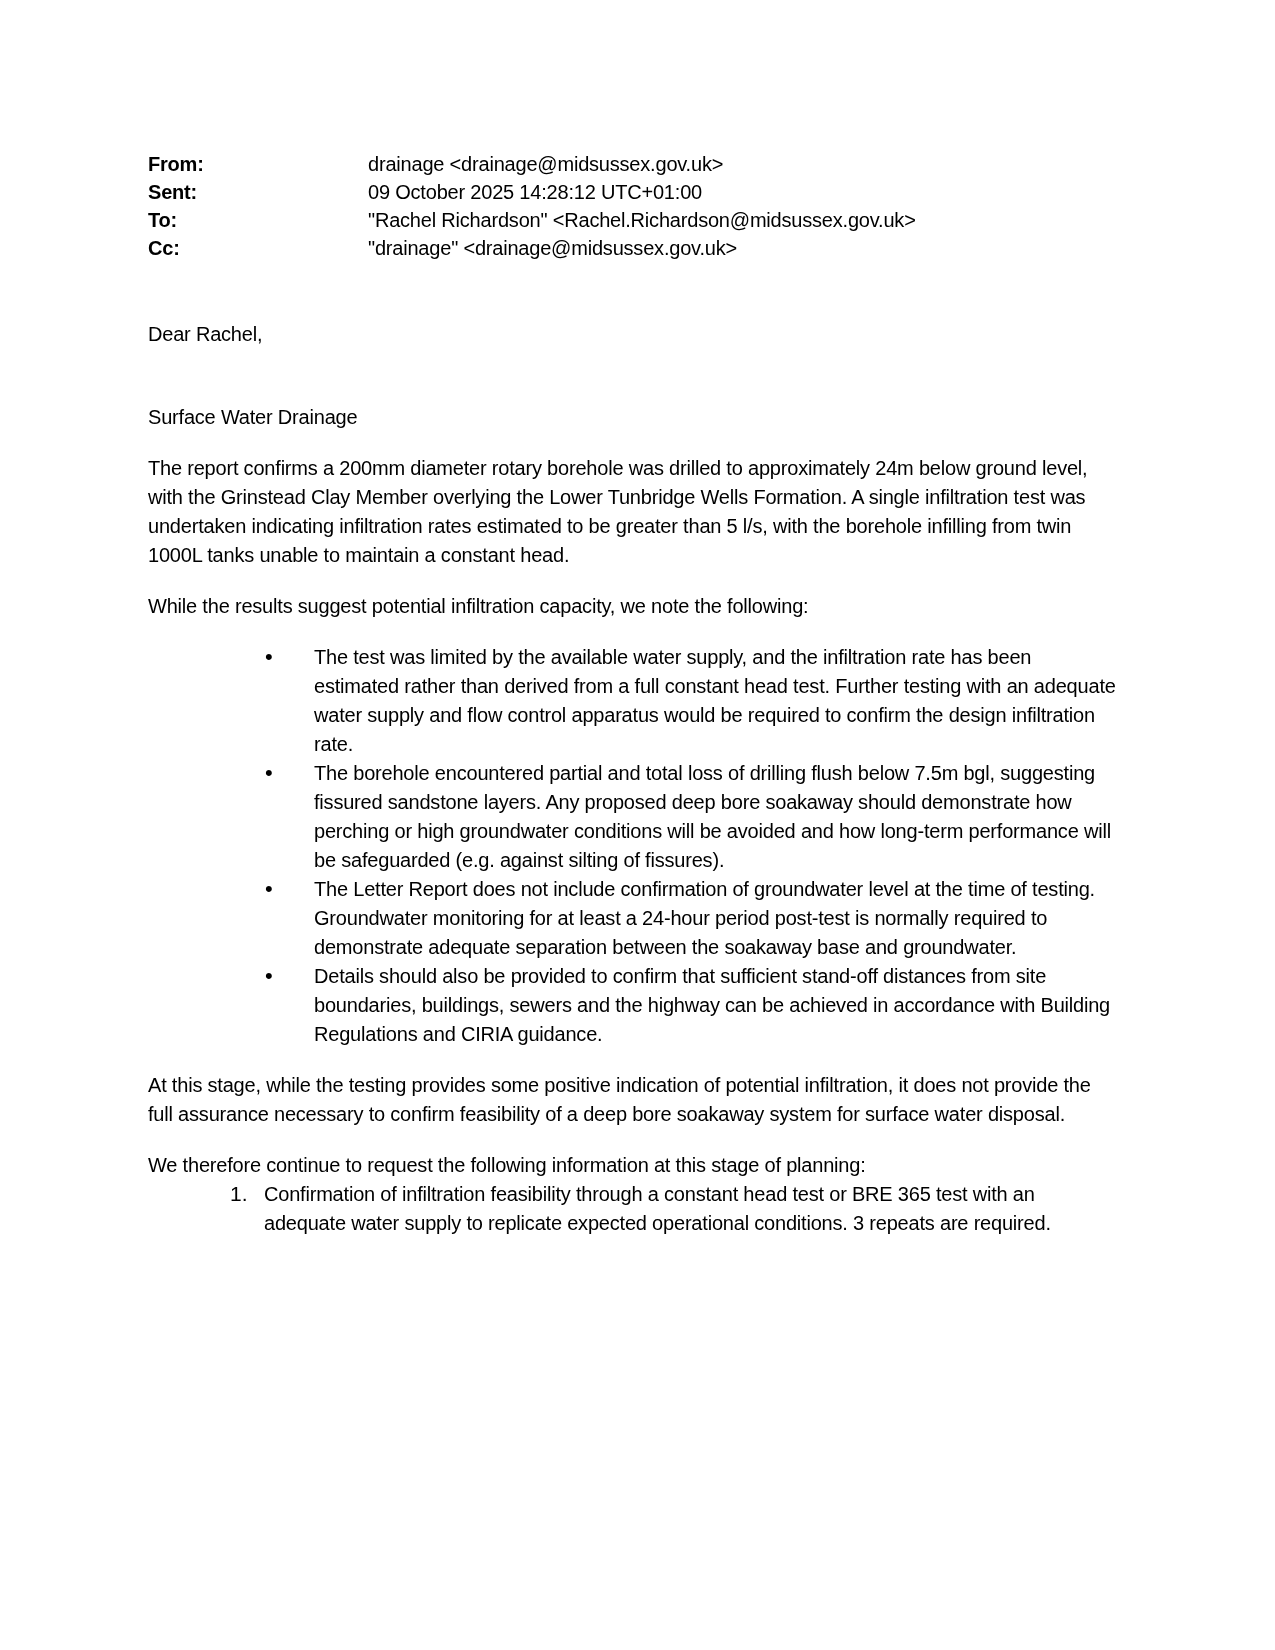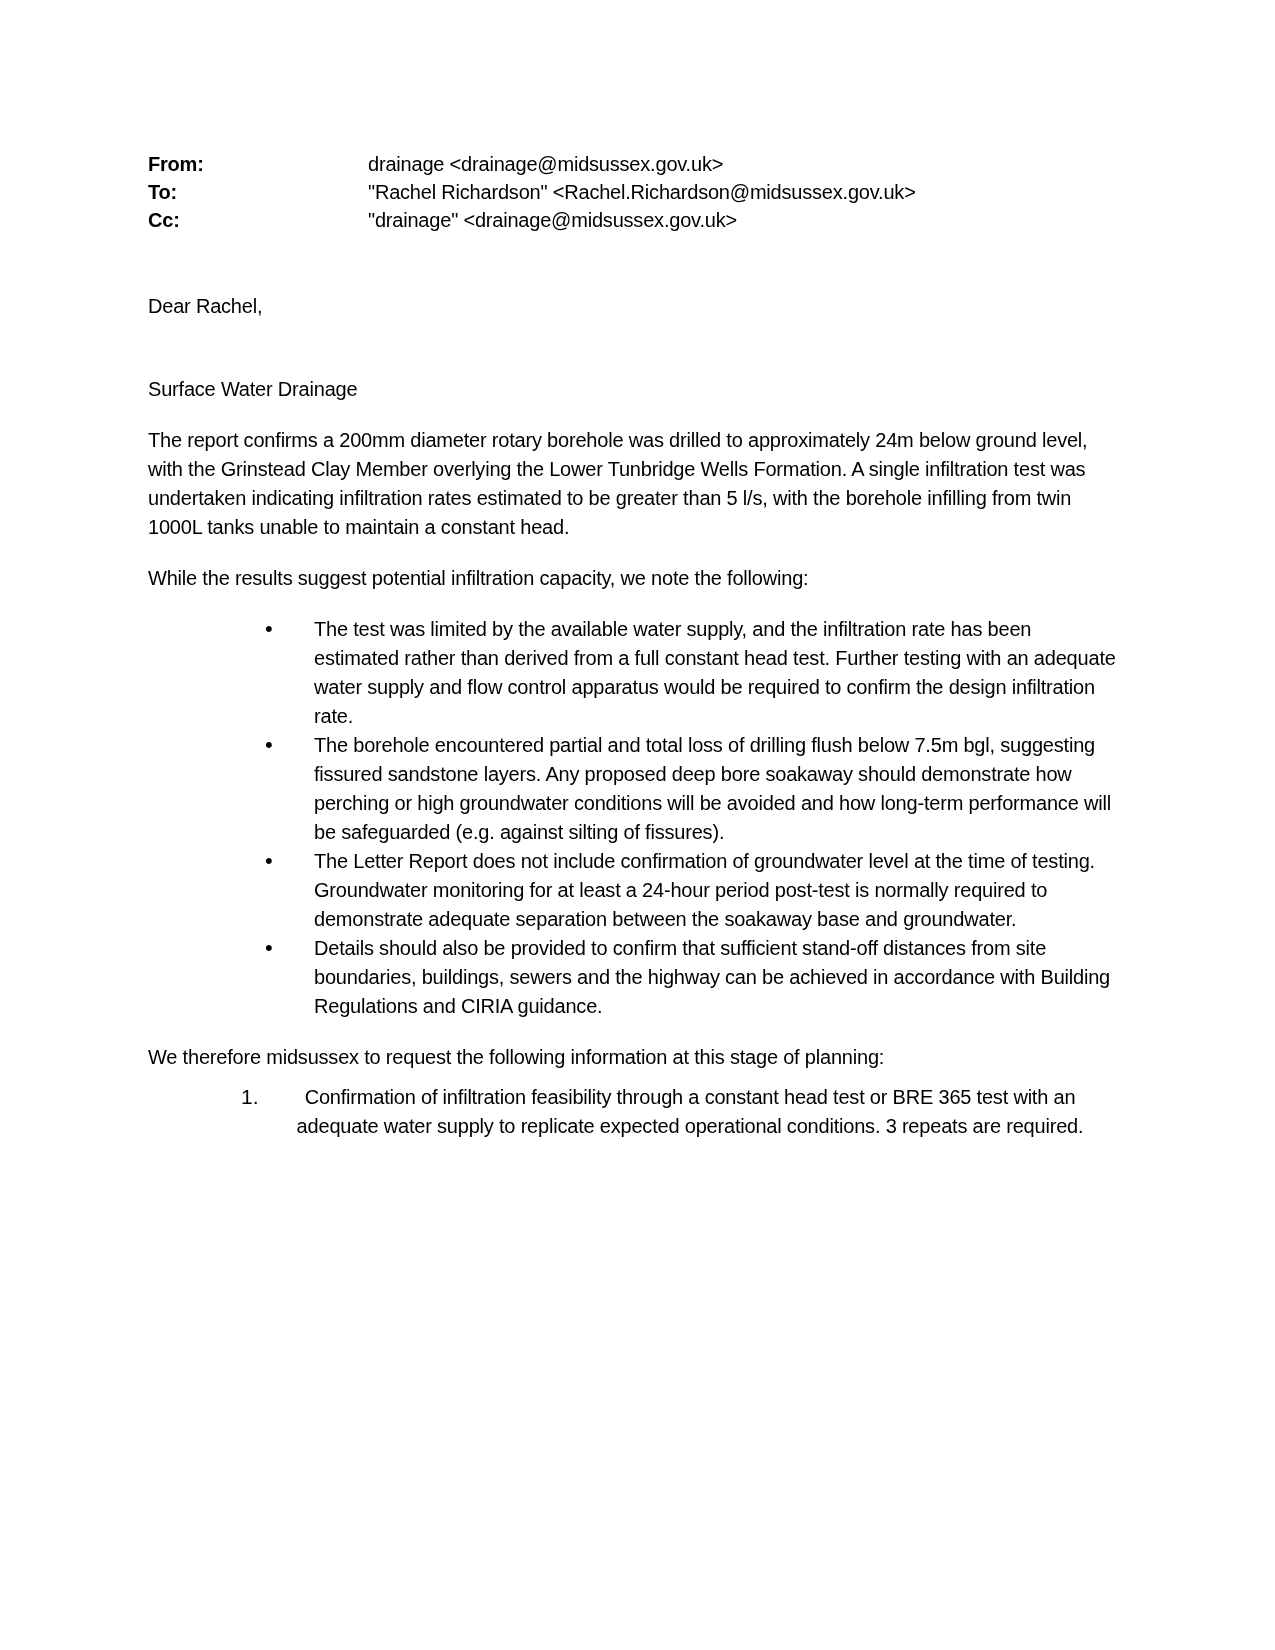--- a/index.html
+++ b/index.html
@@ -59,24 +59,23 @@
     margin: 0;
   }
   ul.bullets li .bullet-marker {
     position: absolute;
     left: -49px;
     top: -1px;
     font-size: 22px;
   }
   ol.numbered {
     list-style: none;
-    margin: 11px;
+    margin: 0;
     padding: 0 0 0 116px;
     counter-reset: num;
-    text-align: center;
   }
   ol.numbered li {
     position: relative;
     counter-increment: num;
     margin: 0;
   }
   ol.numbered li::before {
     content: counter(num) ".";
     position: absolute;
     left: -34px;
@@ -86,20 +85,23 @@
   }
 </style>
 </head>
 <body>
 
 <div class="page">
 
   <div class="email-headers">
     <p class="hdr-row">
       <span class="hdr-label">From:</span><span>drainage &lt;drainage@midsussex.gov.uk&gt;</span>
+    </p>
+    <p class="hdr-row">
+      <span class="hdr-label">Sent:</span><span>09 October 2025 14:28:12 UTC+01:00</span>
     </p>
     <p class="hdr-row">
       <span class="hdr-label">To:</span><span>"Rachel Richardson" &lt;Rachel.Richardson@midsussex.gov.uk&gt;</span>
     </p>
     <p class="hdr-row">
       <span class="hdr-label">Cc:</span><span>"drainage" &lt;drainage@midsussex.gov.uk&gt;</span>
     </p>
   </div>
 
   <p class="salutation">Dear Rachel,</p>
@@ -120,22 +122,23 @@
       <span class="bullet-marker">•</span><span>The borehole encountered partial and total loss of drilling flush below 7.5m bgl, suggesting fissured sandstone layers. Any proposed deep bore soakaway should demonstrate how perching or high groundwater conditions will be avoided and how long-term performance will be safeguarded (e.g. against silting of fissures).</span>
     </li>
     <li>
       <span class="bullet-marker">•</span><span>The Letter Report does not include confirmation of groundwater level at the time of testing. Groundwater monitoring for at least a 24-hour period post-test is normally required to demonstrate adequate separation between the soakaway base and groundwater.</span>
     </li>
     <li>
       <span class="bullet-marker">•</span><span>Details should also be provided to confirm that sufficient stand-off distances from site boundaries, buildings, sewers and the highway can be achieved in accordance with Building Regulations and CIRIA guidance.</span>
     </li>
   </ul>
 
+  <p>At this stage, while the testing provides some positive indication of potential infiltration, it does not provide the full assurance necessary to confirm feasibility of a deep bore soakaway system for surface water disposal.</p>
 
-  <p style="margin-bottom:0;">We therefore midsussex to request the following information at this stage of planning:</p>
+  <p style="margin-bottom:0;">We therefore continue to request the following information at this stage of planning:</p>
 
   <ol class="numbered">
     <li>
       <span>Confirmation of infiltration feasibility through a constant head test or BRE 365 test with an adequate water supply to replicate expected operational conditions. 3 repeats are required.</span>
     </li>
   </ol>
 
 </div>
 
 </body></html>

